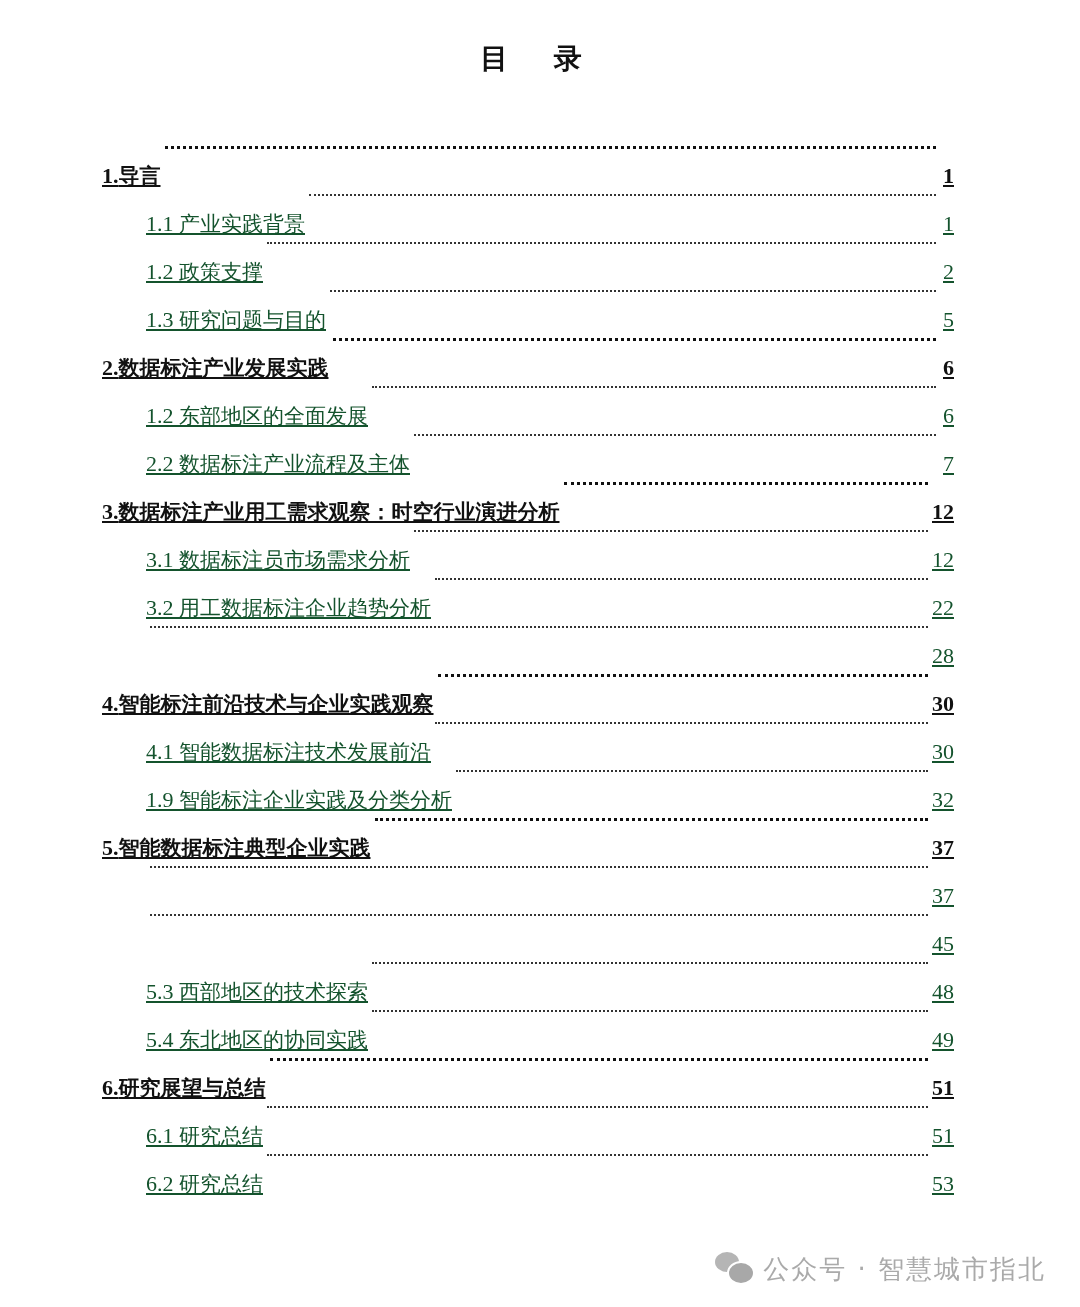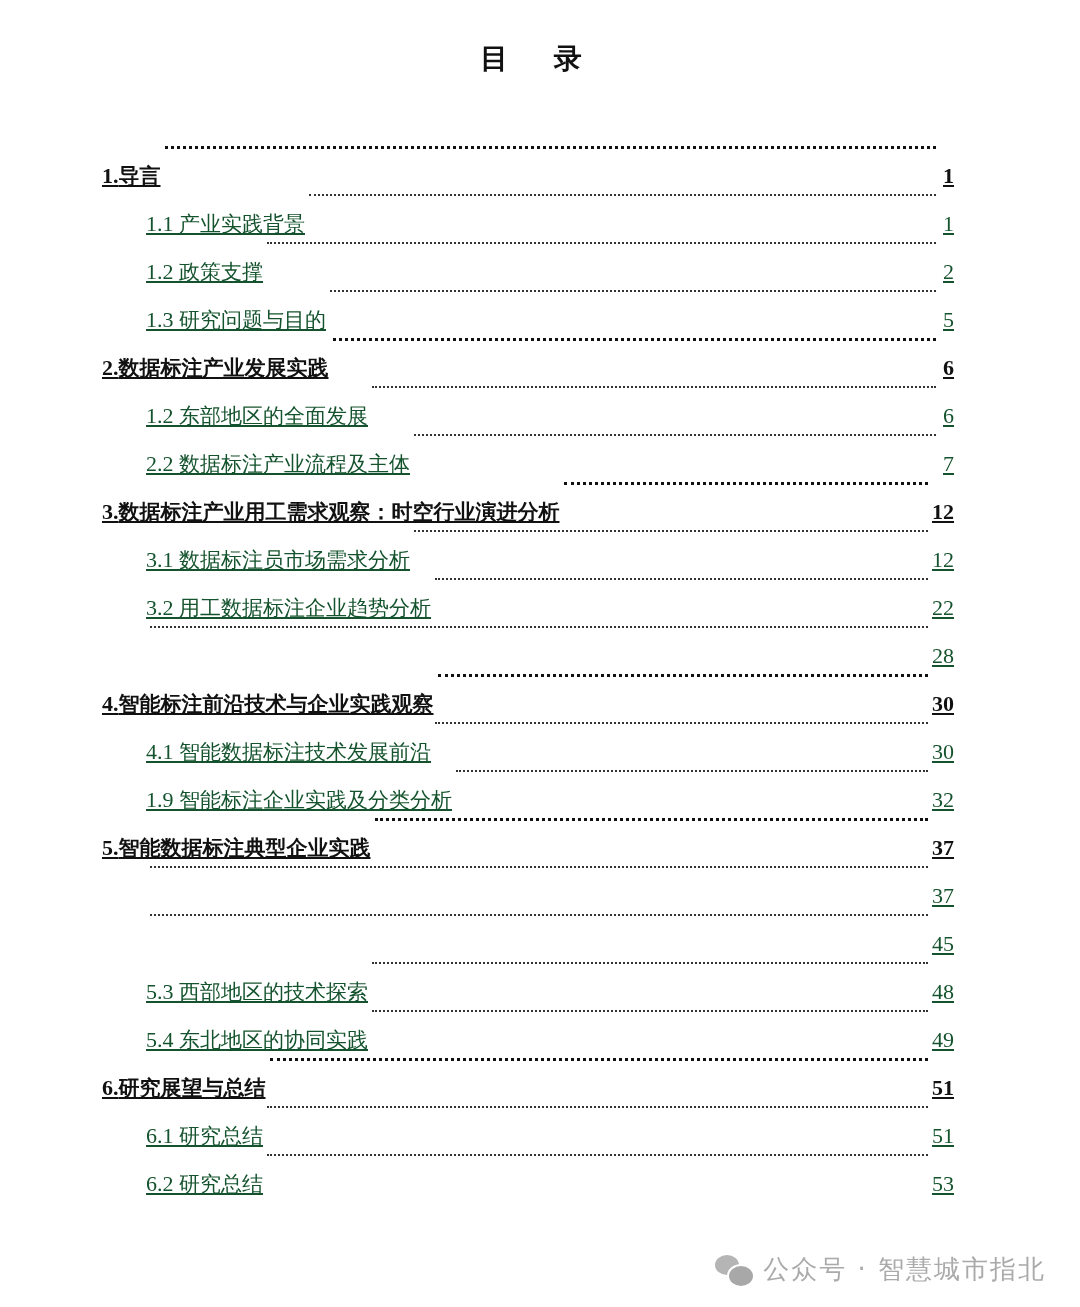--- a/index.html
+++ b/index.html
@@ -20,21 +20,21 @@
   .row.l2 { padding-left: 44px; color: #14532d; }
   .row .label { white-space: nowrap; }
   .row .label .zh { font-family: "DejaVu Sans", sans-serif; font-size: 21px; }
   .row.l2 .label .zh { font-weight: normal; }
   .row .leader {
     flex: 1; margin: 0 4px; border-bottom: 2px dotted #333; height: 0; transform: translateY(-6px);
   }
   .row.l1 .leader { border-bottom: 3px dotted #111; }
   .row .page { white-space: nowrap; min-width: 14px; text-align: right; }
   .watermark {
-    position: absolute; right: 34px; bottom: 20px; display: flex; align-items: center;
+    position: absolute; right: 34px; bottom: 20px; display: flex; align-items: flex-start;
     color: #aaa; font-size: 26px; font-family: "DejaVu Sans", sans-serif; letter-spacing: 2px;
   }
   .wechat { width: 38px; height: 30px; position: relative; margin-right: 10px; }
   .wechat .b1 { position: absolute; left: 0; top: 0; width: 24px; height: 20px; background: #b5b5b5; border-radius: 50%; }
   .wechat .b2 { position: absolute; left: 12px; top: 9px; width: 24px; height: 20px; background: #a8a8a8; border-radius: 50%; border: 2px solid #fff; }
 </style>
 </head>
 <body>
 
 <div class="title">目 录</div>

